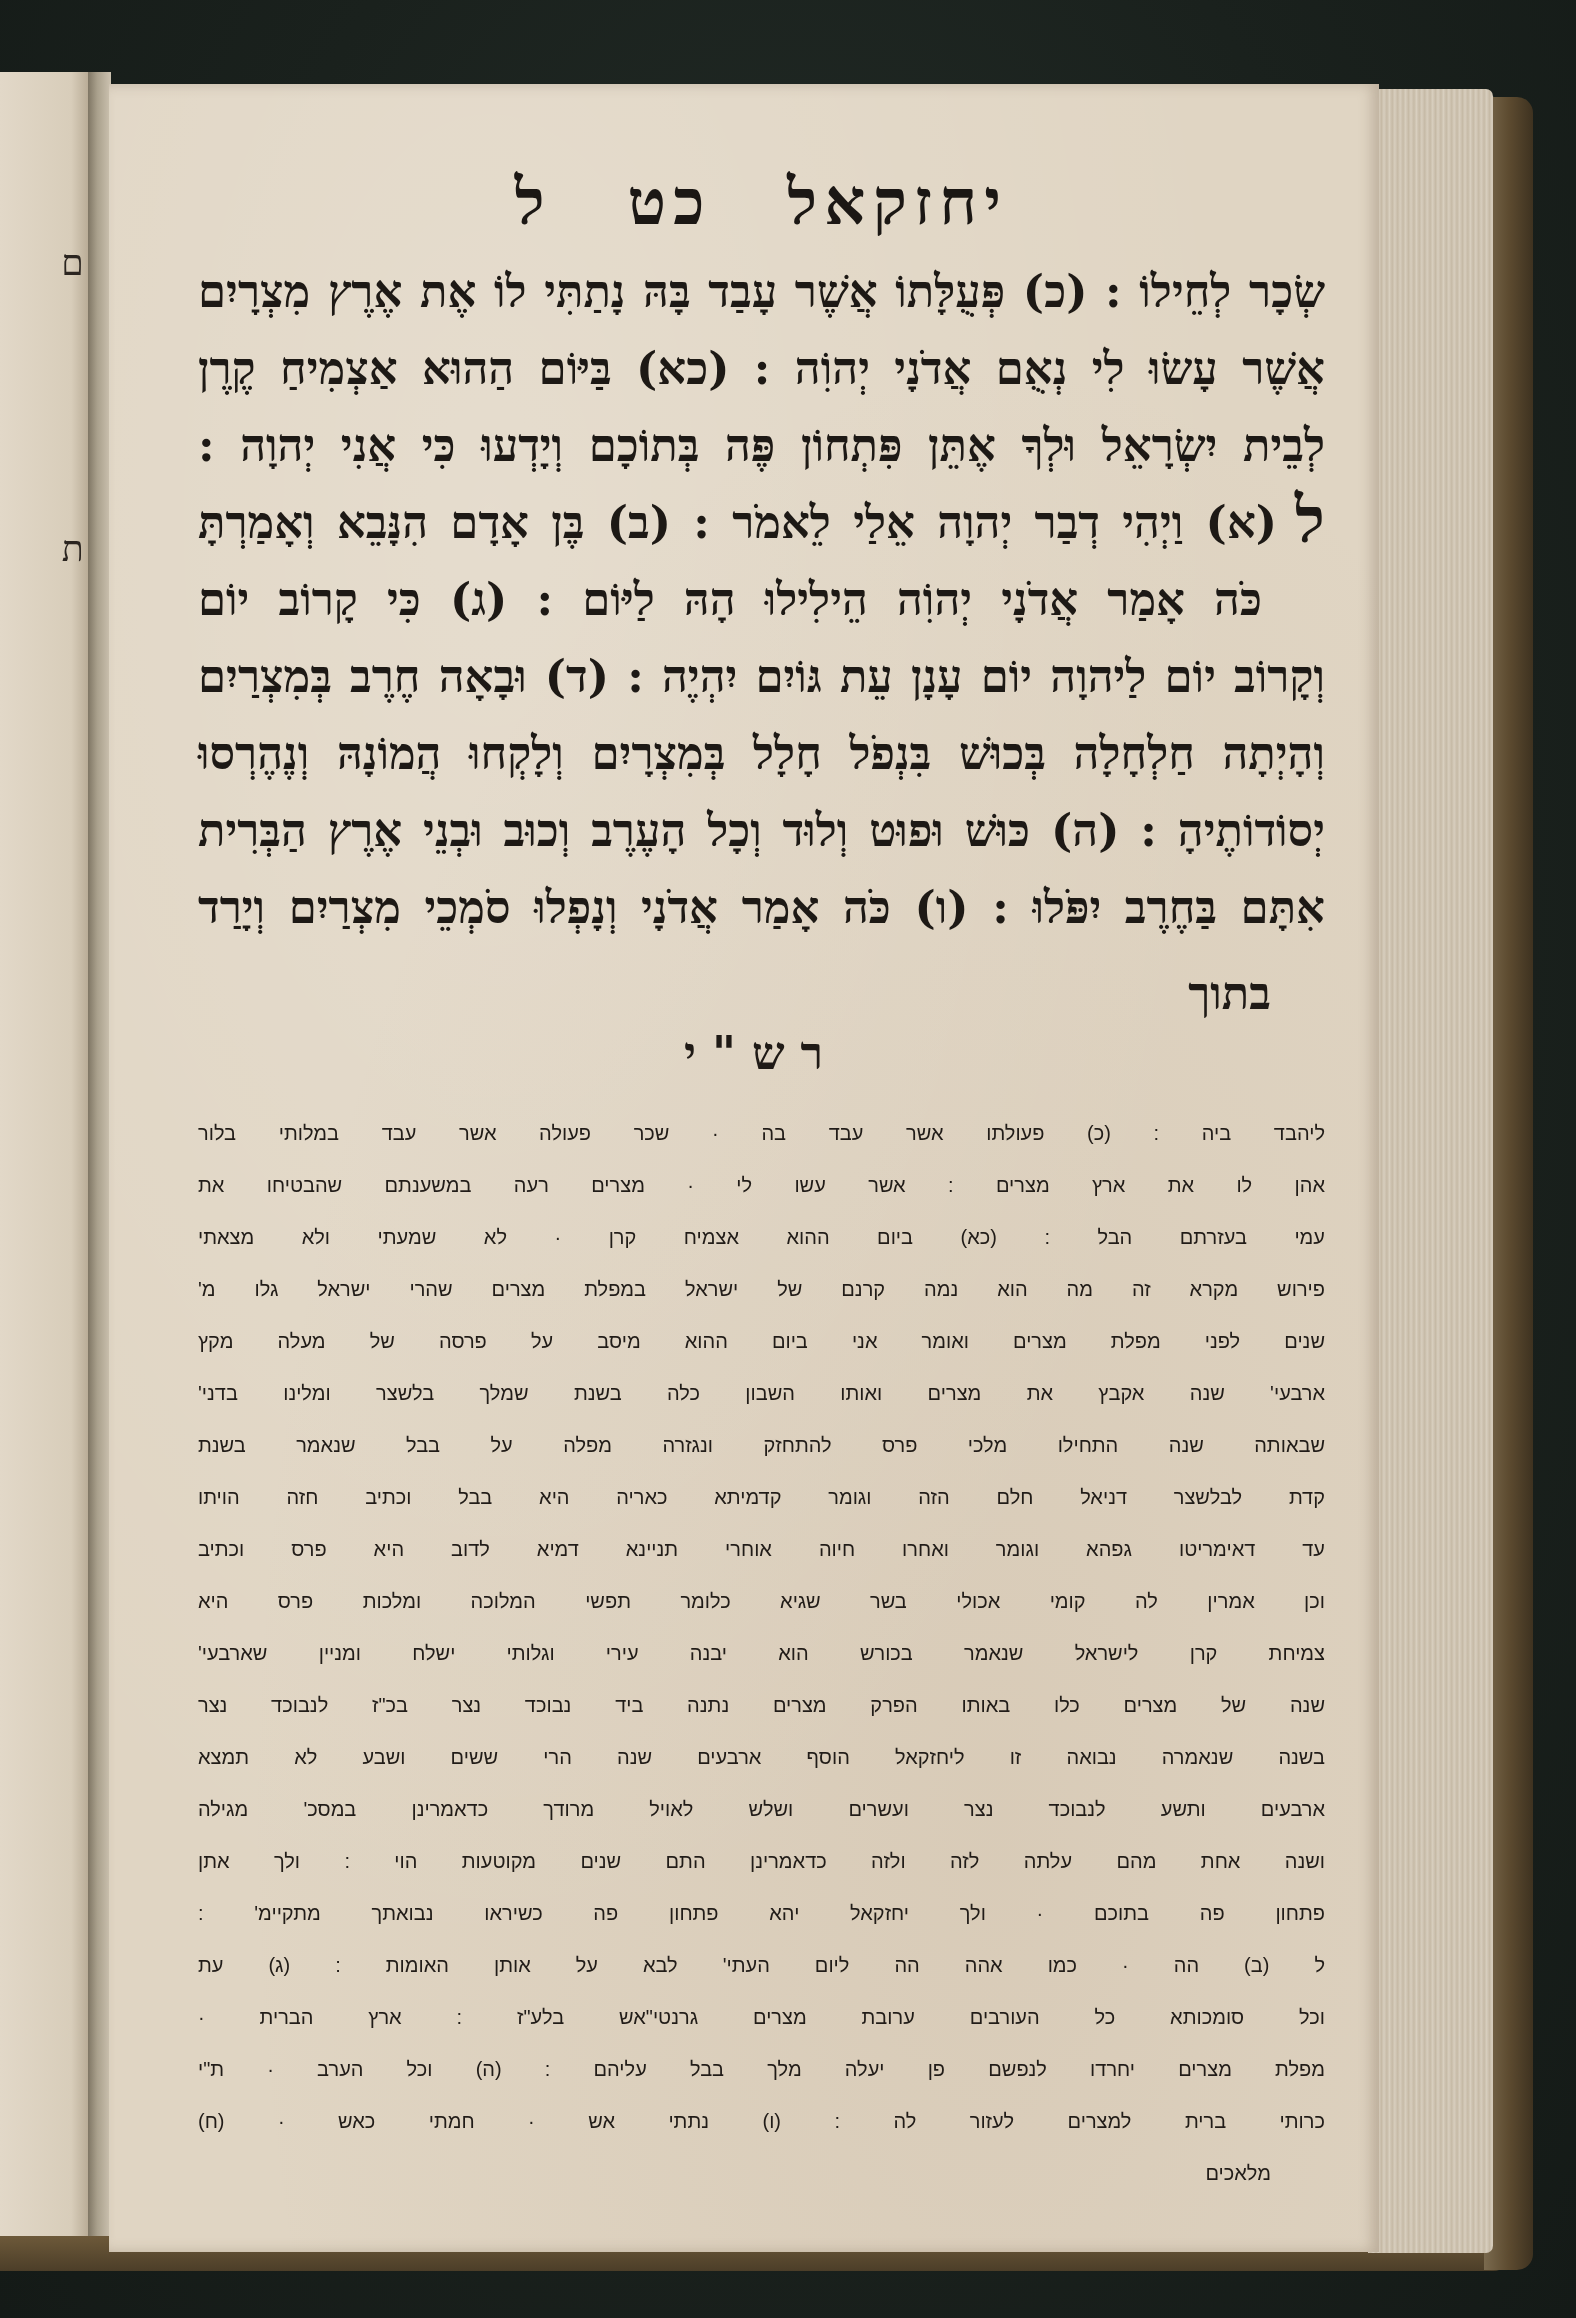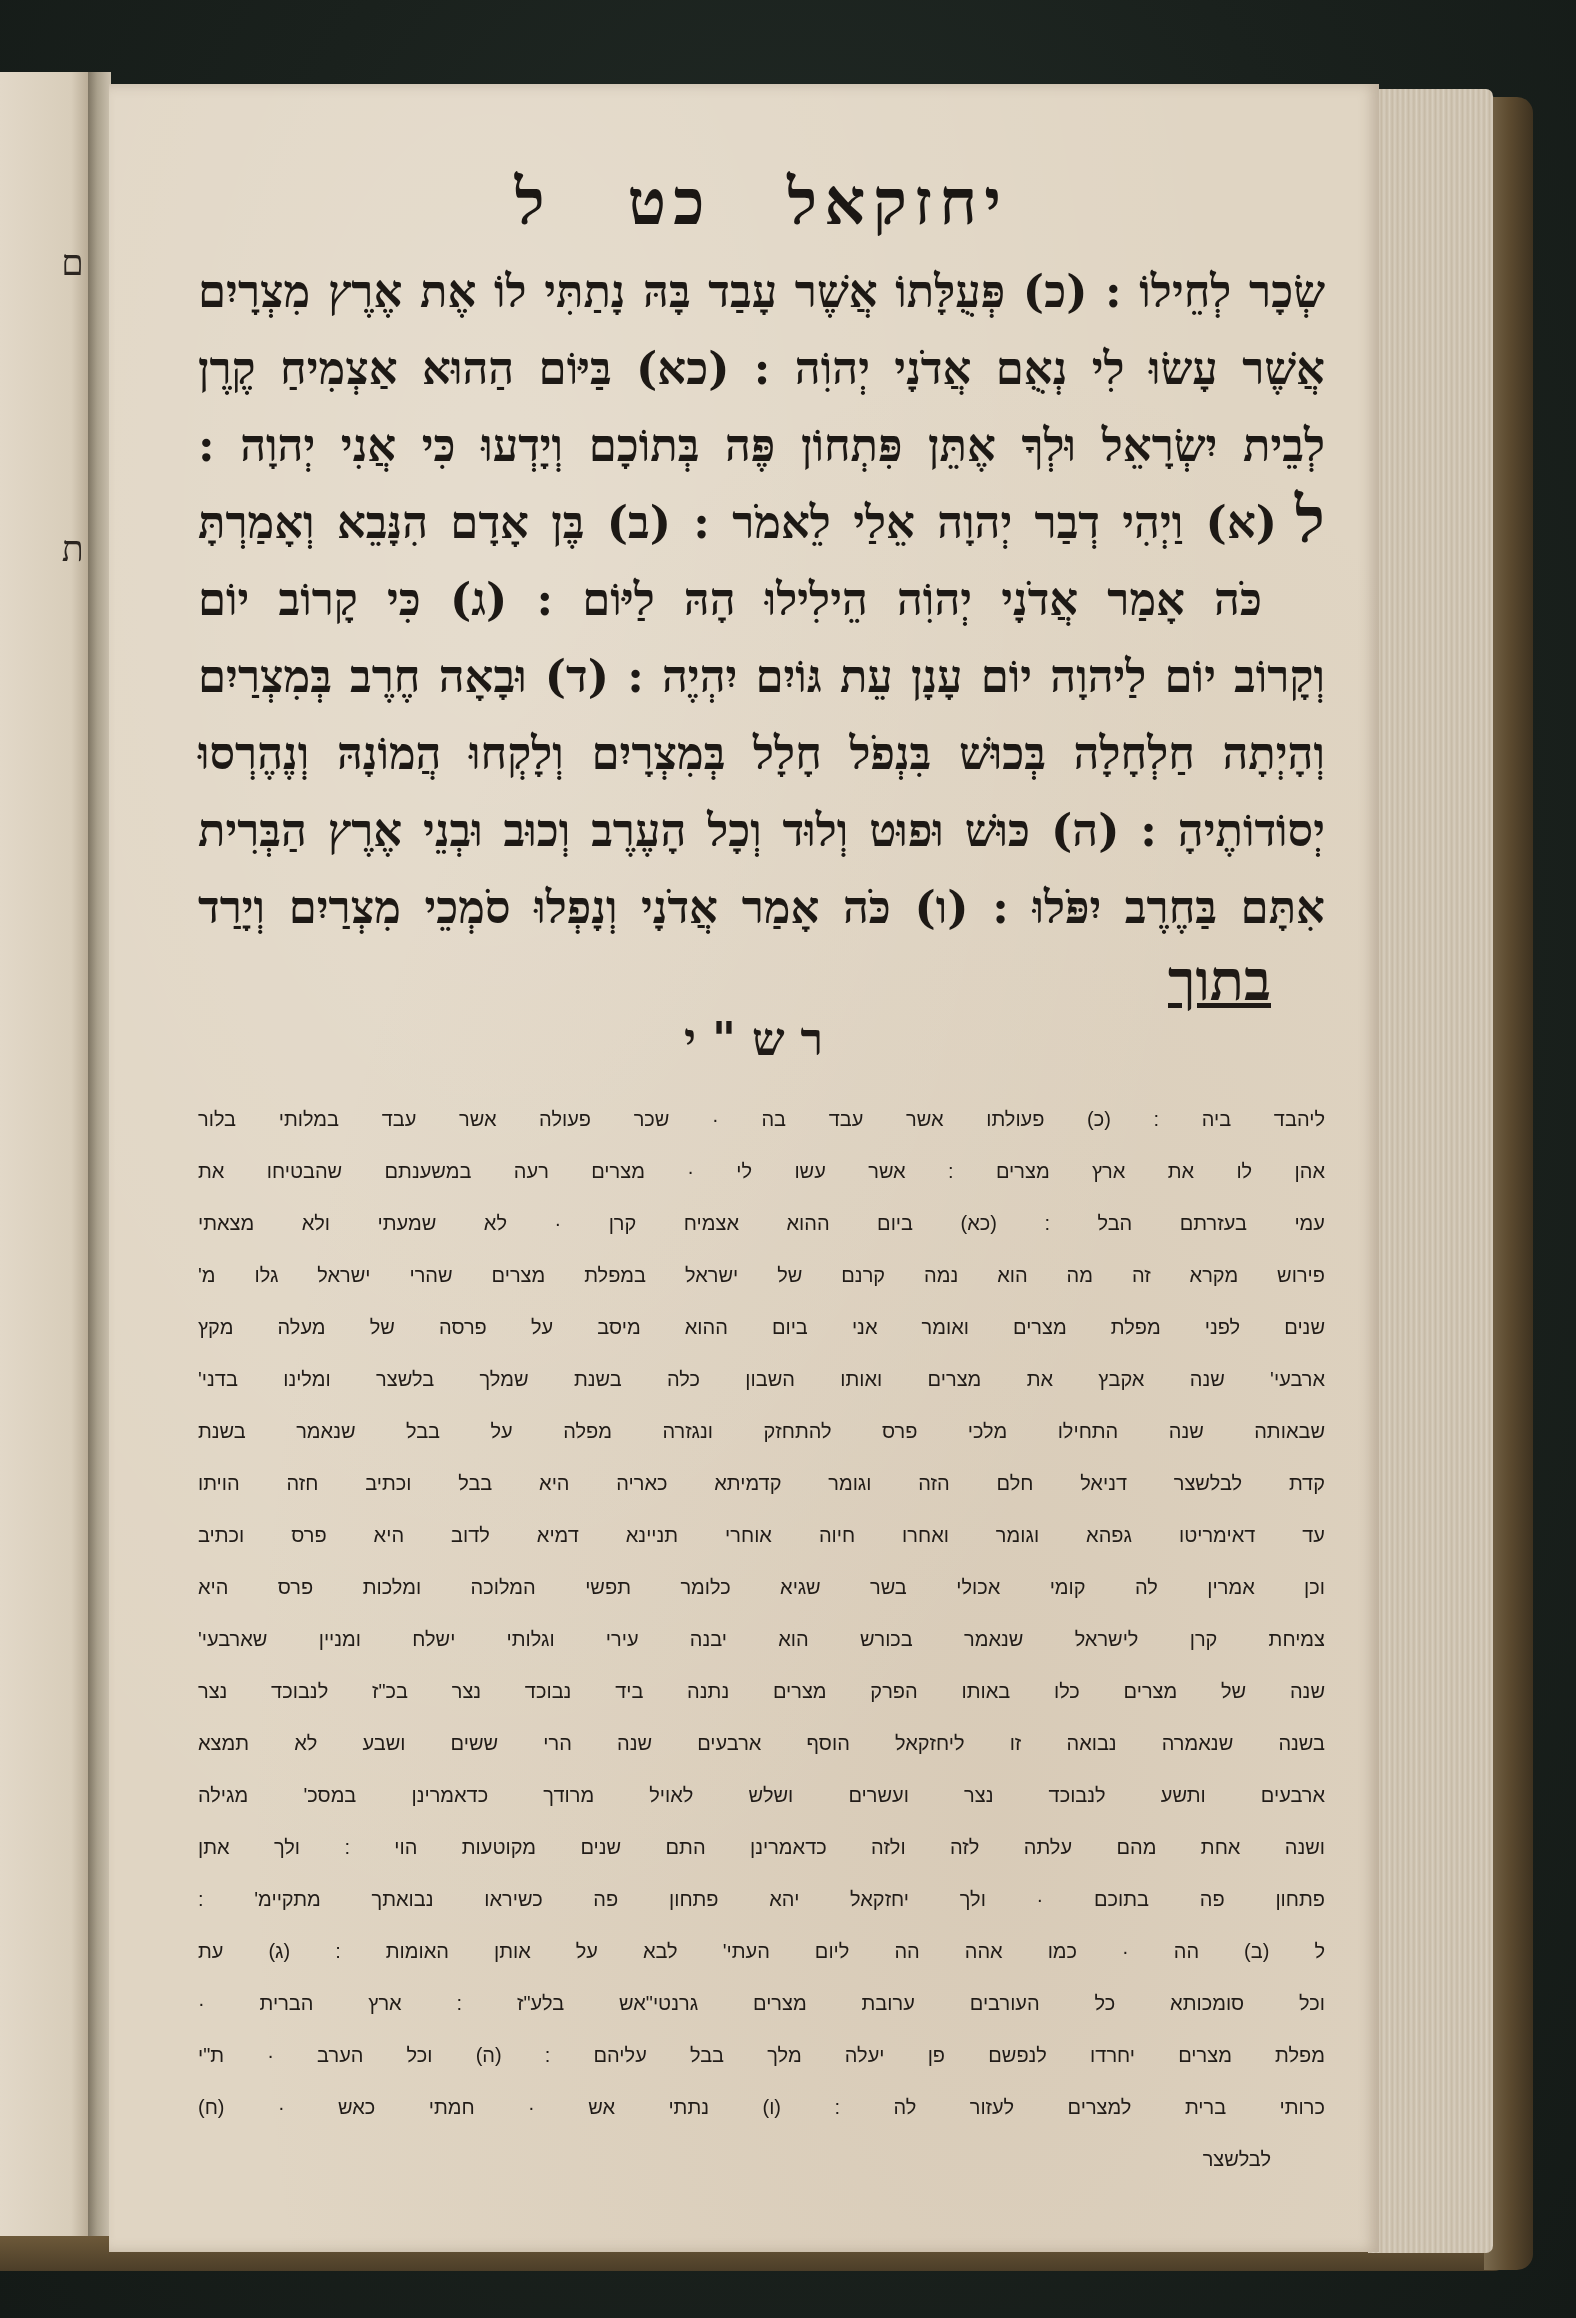--- a/index.html
+++ b/index.html
@@ -53,21 +53,21 @@
     text-align:center; font-size:64px; font-weight:bold; letter-spacing:7.2px;
     margin-bottom:12.5px; color:#1b1714;
   }
   .running-head span { margin:0 23px; }
   .verse-line {
     font-size:45px; line-height:77px; text-align:justify; text-align-last:justify;
     white-space:nowrap; font-weight:bold; color:#1d1915;
   }
   .verse-line.indent { padding-right:63px; }
   .chapter-mark { font-size:64px; font-weight:bold; float:right; margin-left:18px; line-height:72px; }
-  .catchword { font-size:56px; font-weight:bold; padding-right:54px; margin-top:7px; line-height:54px;text-decoration:underline; }
+  .catchword { font-size:45px; font-weight:bold; padding-right:54px; margin-top:21px; line-height:54px; }
   .commentary-title {
     text-align:center; font-size:46px; font-weight:bold; letter-spacing:16px; margin:5.4px 0 27px;
   }
   .comment-line {
     font-family:Liberation Sans, sans-serif;
     font-size:20px; line-height:52px; text-align:justify; text-align-last:justify;
     white-space:nowrap; color:#211c18;
   }
   .comment-line.last { text-align-last:right; padding-right:54px; }
 </style>
@@ -126,18 +126,18 @@
       <div class="comment-line">צמיחת קרן לישראל שנאמר בכורש הוא יבנה עירי וגלותי ישלח ומניין שארבעי'</div>
       <div class="comment-line">שנה של מצרים כלו באותו הפרק מצרים נתנה ביד נבוכד נצר בכ"ז לנבוכד נצר</div>
       <div class="comment-line">בשנה שנאמרה נבואה זו ליחזקאל הוסף ארבעים שנה הרי ששים ושבע לא תמצא</div>
       <div class="comment-line">ארבעים ותשע לנבוכד נצר ועשרים ושלש לאויל מרודך כדאמרינן במסכ' מגילה</div>
       <div class="comment-line">ושנה אחת מהם עלתה לזה ולזה כדאמרינן התם שנים מקוטעות הוי : ולך אתן</div>
       <div class="comment-line">פתחון פה בתוכם · ולך יחזקאל יהא פתחון פה כשיראו נבואתך מתקיימ' :</div>
       <div class="comment-line">ל (ב) הה · כמו אהה הה ליום העתי' לבא על אותן האומות : (ג) עת</div>
       <div class="comment-line">וכל סומכותא כל העורבים ערובת מצרים גרנטי"אש בלע"ז : ארץ הברית ·</div>
       <div class="comment-line">מפלת מצרים יחרדו לנפשם פן יעלה מלך בבל עליהם : (ה) וכל הערב · ת"י</div>
       <div class="comment-line">כרותי ברית למצרים לעזור לה : (ו) נתתי אש · חמתי כאש · (ח)</div>
-      <div class="comment-line last">לבלשצר</div>
+      <div class="comment-line last">מלאכים</div>
     </div>
 
   </div>
 </div>
 
 
 </body></html>

